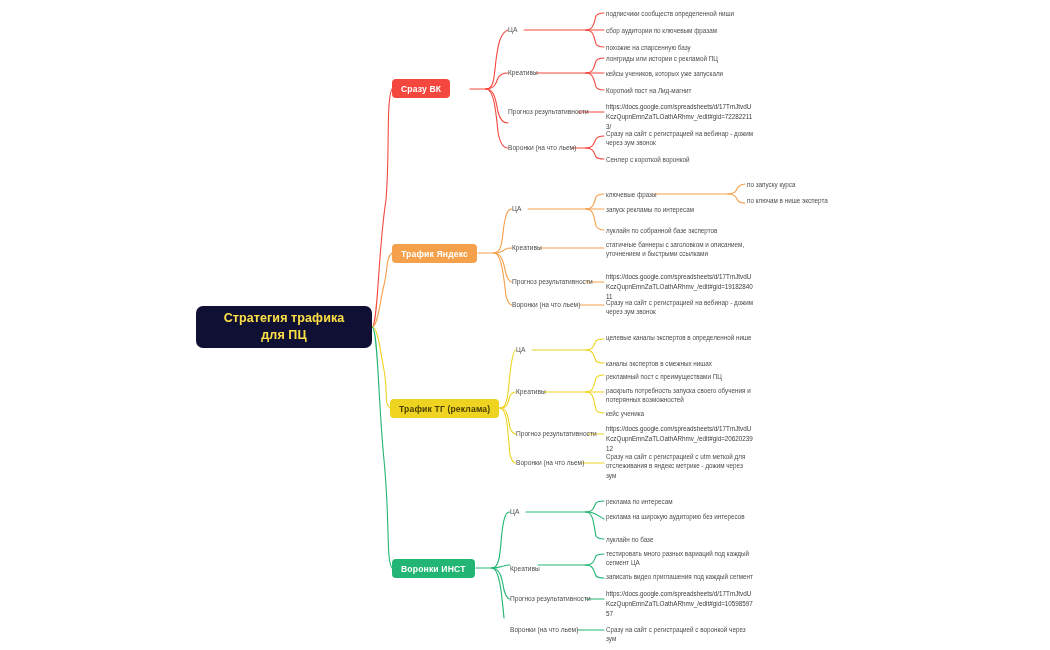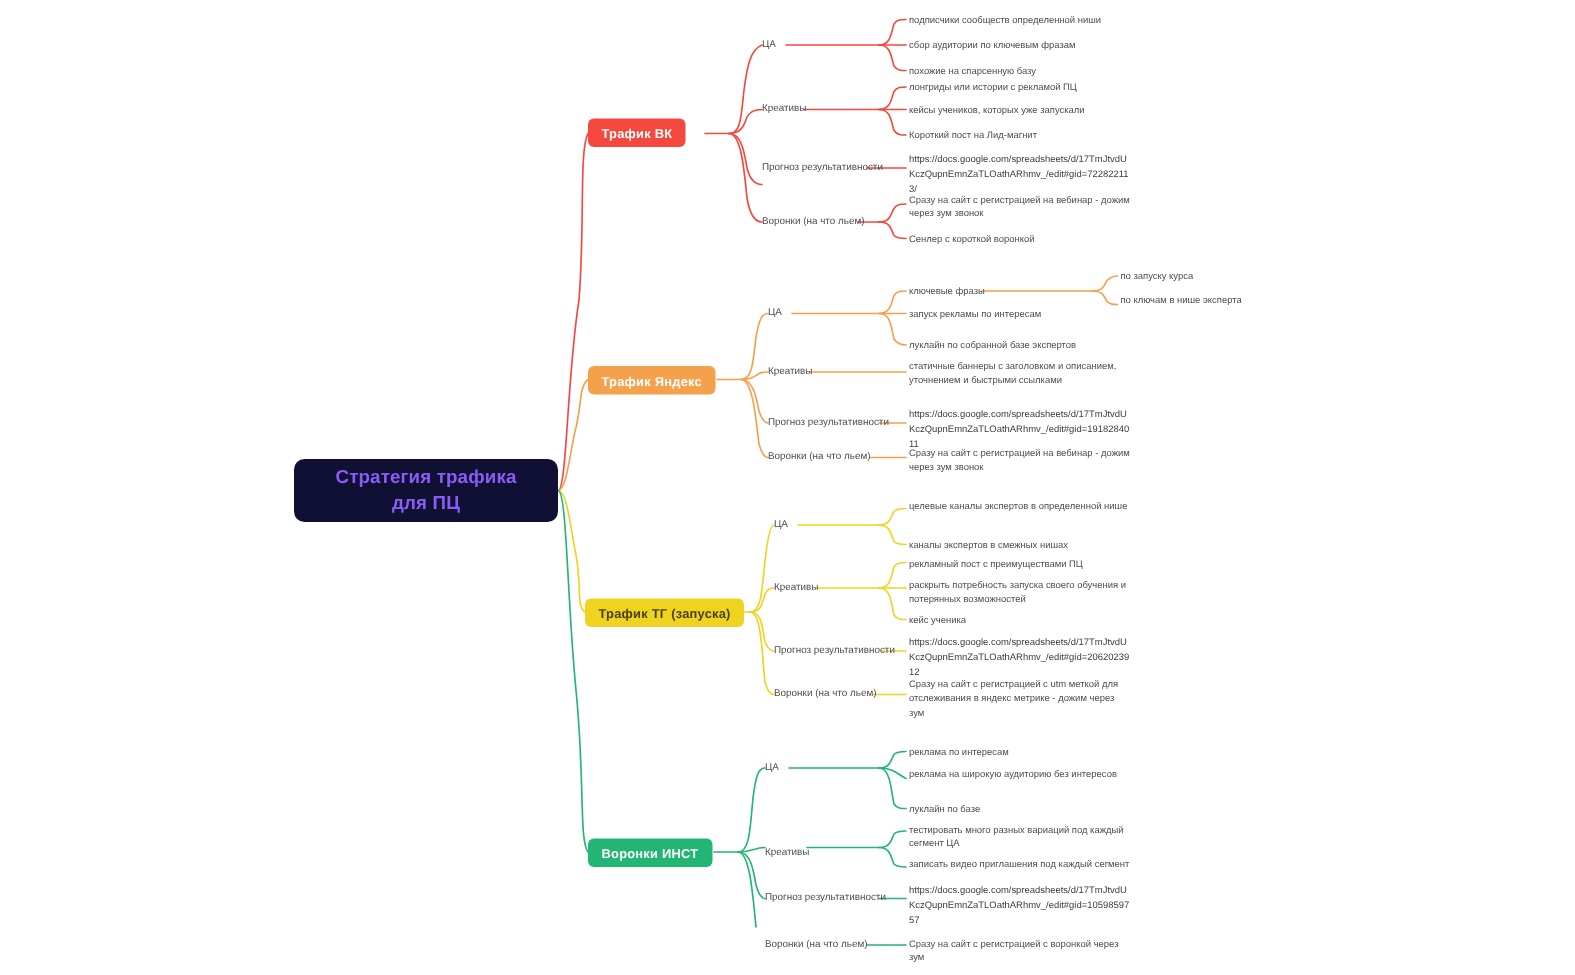--- a/index.html
+++ b/index.html
@@ -10,21 +10,21 @@
   }
   #canvas{position:absolute;inset:0;width:1050px;height:650px;}
   svg.links{position:absolute;left:0;top:0;width:1050px;height:650px;pointer-events:none;}
 
   .node{position:absolute;box-sizing:border-box;}
 
   
   .root{
     left:196px;top:306px;width:176px;height:42px;
     background:#0f1033;border-radius:7px;
-    color:#8b5cf6;font-size:12.5px;font-weight:bold;
+    color:#fde047;font-size:12.5px;font-weight:bold;
     display:flex;align-items:center;justify-content:center;
     text-align:center;line-height:1.35;letter-spacing:.1px;
     padding:0 8px;
   }
 
   
   .topic{
     height:19px;border-radius:4px;
     display:flex;align-items:center;justify-content:center;
     color:#ffffff;font-size:8.6px;font-weight:bold;
@@ -165,27 +165,27 @@
   </svg>
 
   <div class="node root">
     <div>
       <div>Стратегия трафика</div>
       <div>для ПЦ</div>
     </div>
   </div>
 
   <div class="node topic vk">
-    <span>Трафик ВК</span>
+    <span>Сразу ВК</span>
   </div>
   <div class="node topic ya">
     <span>Трафик Яндекс</span>
   </div>
   <div class="node topic tg">
-    <span>Трафик ТГ (запуска)</span>
+    <span>Трафик ТГ (реклама)</span>
   </div>
   <div class="node topic inst">
     <span>Воронки ИНСТ</span>
   </div>
 
   <div class="node sub" style="left:508px;top:25px;">ЦА</div>
   <div class="node sub" style="left:508px;top:68px;">Креативы</div>
   <div class="node sub" style="left:508px;top:107px;">Прогноз результативности</div>
   <div class="node sub" style="left:508px;top:143px;">Воронки (на что льем)</div>
 

